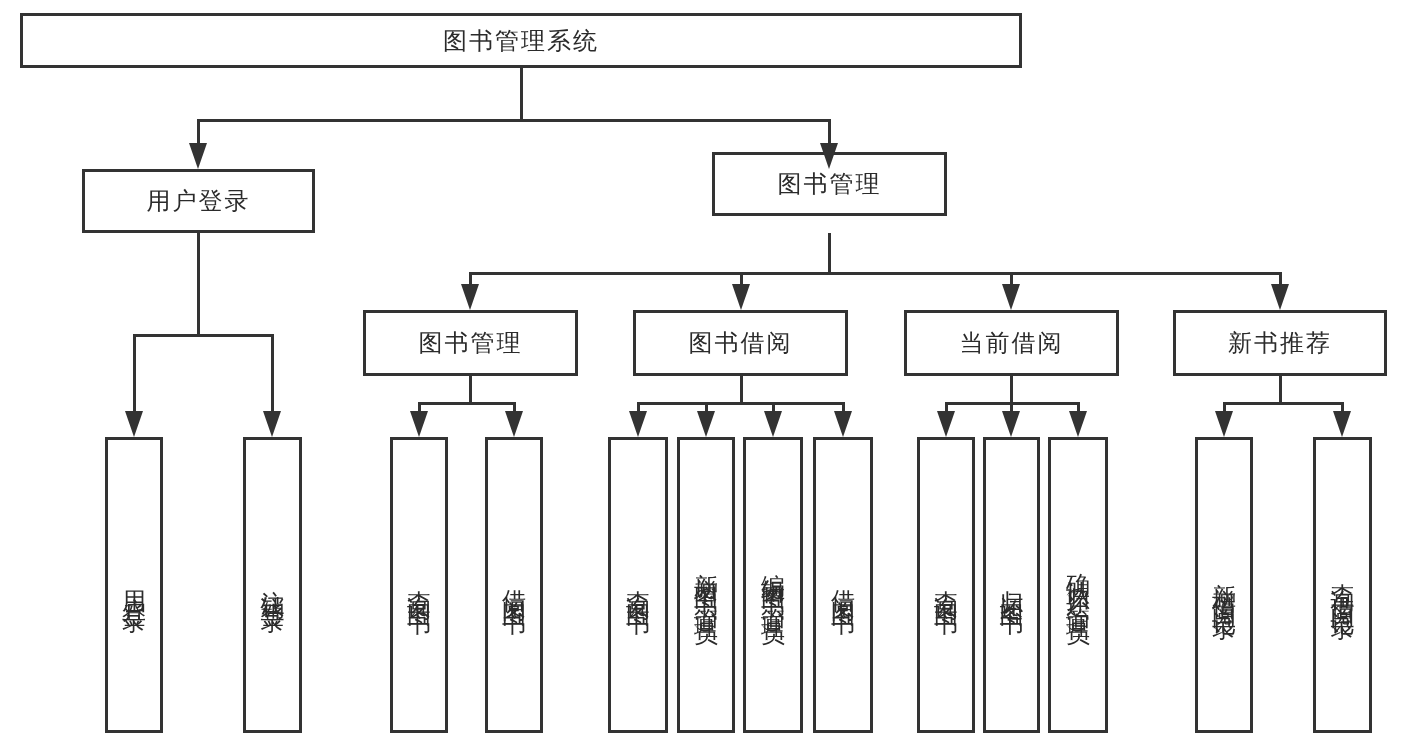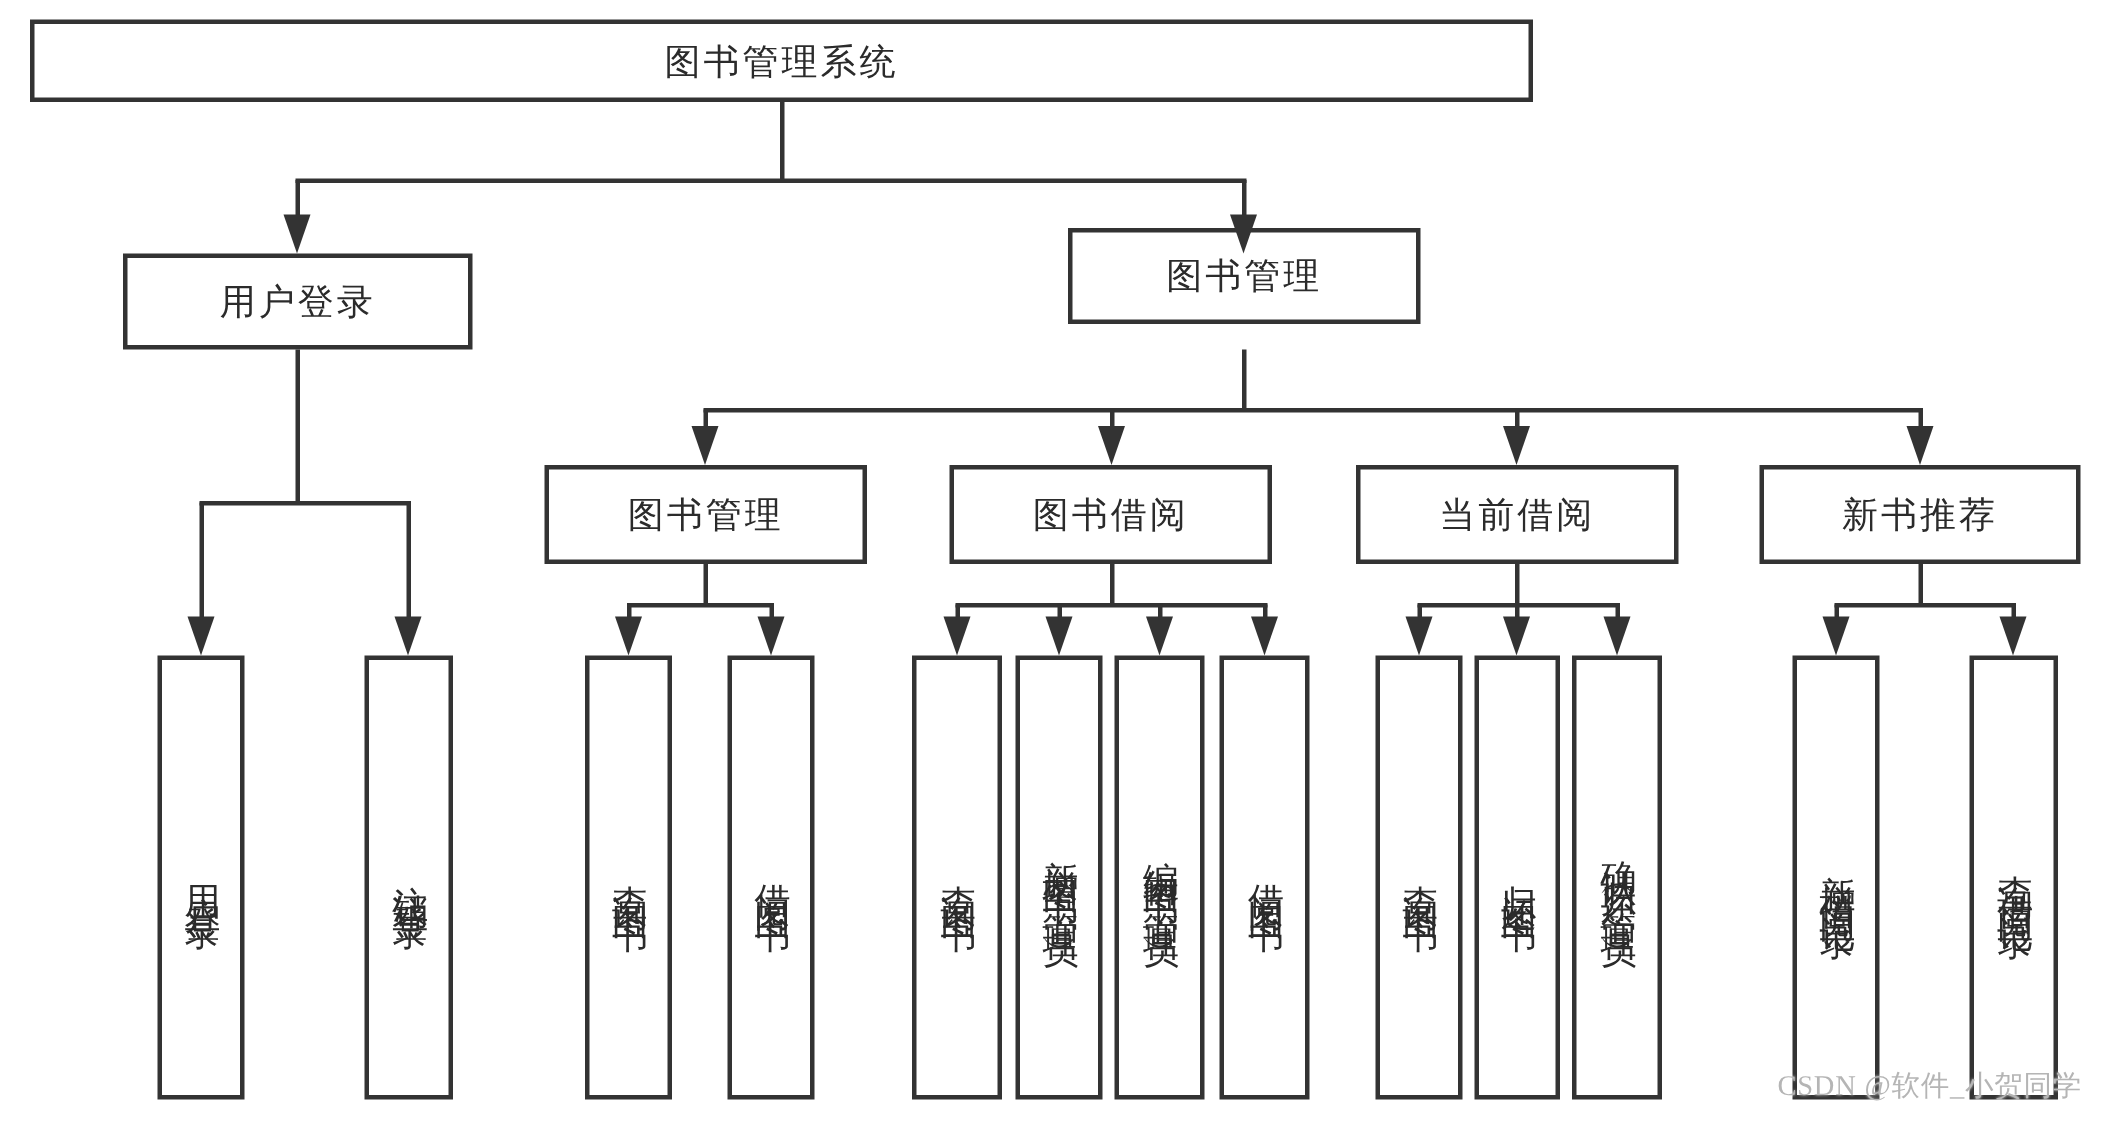--- a/index.html
+++ b/index.html
@@ -136,15 +136,14 @@
   <div class="arrow" style="left:629px;top:411px"></div>
   <div class="arrow" style="left:697px;top:411px"></div>
   <div class="arrow" style="left:764px;top:411px"></div>
   <div class="arrow" style="left:834px;top:411px"></div>
   <div class="arrow" style="left:937px;top:411px"></div>
   <div class="arrow" style="left:1002px;top:411px"></div>
   <div class="arrow" style="left:1069px;top:411px"></div>
   <div class="arrow" style="left:1215px;top:411px"></div>
   <div class="arrow" style="left:1333px;top:411px"></div>
 
-  <div class="watermark">CSDN @软件_小贺同学</div>
 
 </div>
 
 </body></html>

